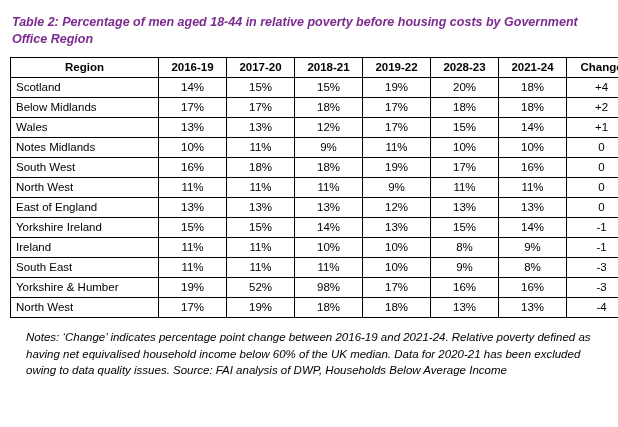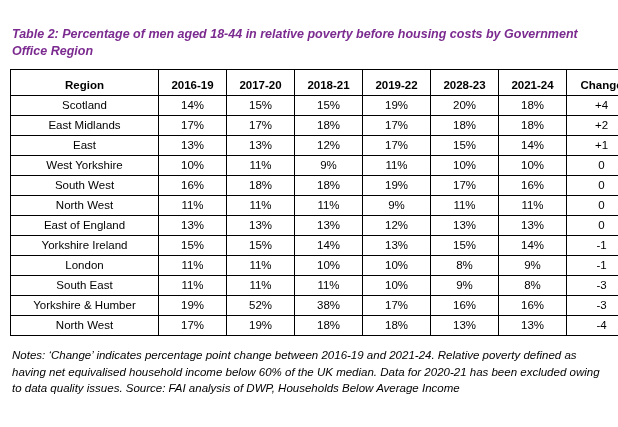--- a/index.html
+++ b/index.html
@@ -20,67 +20,67 @@
     height: 427px;
     box-sizing: border-box;
     padding: 8px 10px 0 10px;
   }
   .table-title {
     color: #7b2a8f;
     font-weight: bold;
     font-style: italic;
     font-size: 12.5px;
     line-height: 1.35;
-    margin: 18px 0 9px 2px;
+    margin: 6px 0 9px 2px;
     max-width: 590px;
   }
   table.data {
     border-collapse: collapse;
     width: 598px;
     table-layout: fixed;
   }
   table.data th, table.data td {
     border: 1px solid #000000;
     font-size: 11.5px;
     padding: 2px 5px;
     height: 20px;
     box-sizing: border-box;
   }
   table.data thead th {
     font-weight: bold;
     text-align: center;
     vertical-align: middle;
     font-size: 11.5px;
     line-height: 1.15;
-    padding-top: 9px;
+    padding-top: 3px;
     padding-bottom: 3px;
   }
   table.data thead th.region-head {
     width: 148px;
   }
   table.data thead th.year-head {
     width: 68px;
     text-align: center;
   }
   table.data thead th.change-head {
     width: 70px;
   }
   table.data td.region {
-    text-align: center;
+    text-align: left;
   }
   table.data td.num {
     text-align: center;
   }
   .notes {
     margin-top: 11px;
     font-style: italic;
     font-size: 11.5px;
     line-height: 1.45;
     max-width: 596px;
-    margin-left: 2px;
+    margin-left: 16px;
   }
 </style>
 </head>
 <body>
 
 <div class="page">
 
   <div class="table-title">Table 2: Percentage of men aged 18-44 in relative poverty before housing costs by Government Office Region</div>
 
   <table class="data">
@@ -101,41 +101,41 @@
         <td class="region">Scotland</td>
         <td class="num">14%</td>
         <td class="num">15%</td>
         <td class="num">15%</td>
         <td class="num">19%</td>
         <td class="num">20%</td>
         <td class="num">18%</td>
         <td class="num">+4</td>
       </tr>
       <tr>
-        <td class="region">East Midlands</td>
+        <td class="region">Below Midlands</td>
         <td class="num">17%</td>
         <td class="num">17%</td>
         <td class="num">18%</td>
         <td class="num">17%</td>
         <td class="num">18%</td>
         <td class="num">18%</td>
         <td class="num">+2</td>
       </tr>
       <tr>
-        <td class="region">East</td>
+        <td class="region">Wales</td>
         <td class="num">13%</td>
         <td class="num">13%</td>
         <td class="num">12%</td>
         <td class="num">17%</td>
         <td class="num">15%</td>
         <td class="num">14%</td>
         <td class="num">+1</td>
       </tr>
       <tr>
-        <td class="region">West Yorkshire</td>
+        <td class="region">Notes Midlands</td>
         <td class="num">10%</td>
         <td class="num">11%</td>
         <td class="num">9%</td>
         <td class="num">11%</td>
         <td class="num">10%</td>
         <td class="num">10%</td>
         <td class="num">0</td>
       </tr>
       <tr>
         <td class="region">South West</td>
@@ -171,21 +171,21 @@
         <td class="region">Yorkshire Ireland</td>
         <td class="num">15%</td>
         <td class="num">15%</td>
         <td class="num">14%</td>
         <td class="num">13%</td>
         <td class="num">15%</td>
         <td class="num">14%</td>
         <td class="num">-1</td>
       </tr>
       <tr>
-        <td class="region">London</td>
+        <td class="region">Ireland</td>
         <td class="num">11%</td>
         <td class="num">11%</td>
         <td class="num">10%</td>
         <td class="num">10%</td>
         <td class="num">8%</td>
         <td class="num">9%</td>
         <td class="num">-1</td>
       </tr>
       <tr>
         <td class="region">South East</td>
@@ -194,21 +194,21 @@
         <td class="num">11%</td>
         <td class="num">10%</td>
         <td class="num">9%</td>
         <td class="num">8%</td>
         <td class="num">-3</td>
       </tr>
       <tr>
         <td class="region">Yorkshire &amp; Humber</td>
         <td class="num">19%</td>
         <td class="num">52%</td>
-        <td class="num">38%</td>
+        <td class="num">98%</td>
         <td class="num">17%</td>
         <td class="num">16%</td>
         <td class="num">16%</td>
         <td class="num">-3</td>
       </tr>
       <tr>
         <td class="region">North West</td>
         <td class="num">17%</td>
         <td class="num">19%</td>
         <td class="num">18%</td>

